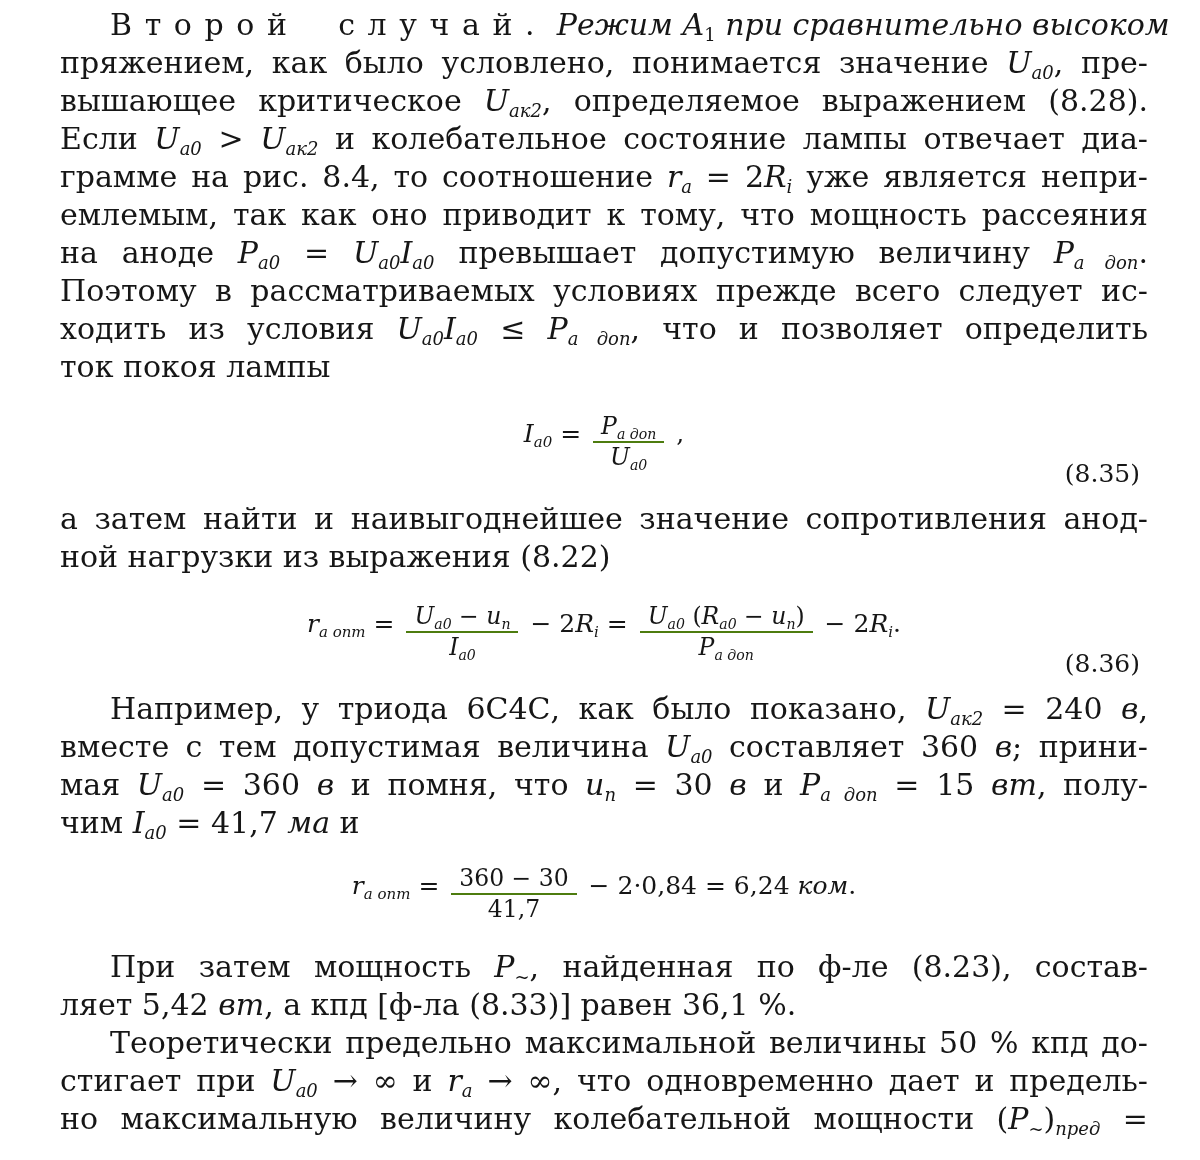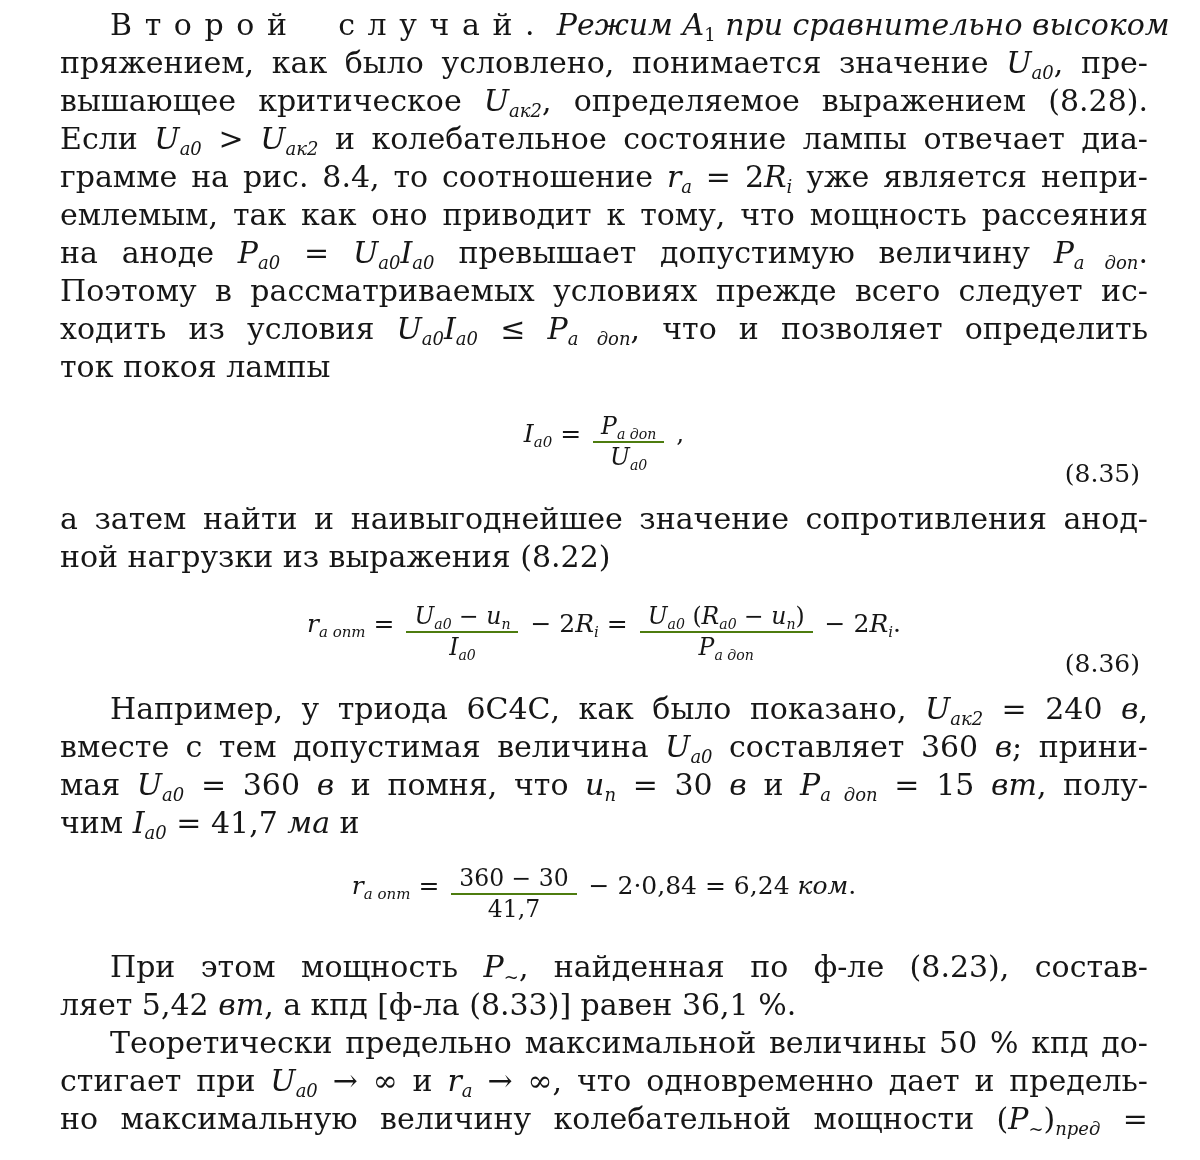--- a/index.html
+++ b/index.html
@@ -88,18 +88,18 @@
     <div class="line last"><span class="rt">ток покоя лампы</span></div>
     <div class="eq"><span class="eqc"><span class="mi">I</span><sub>а0</sub><span class="rt"> = </span><span class="frac"><span class="fn"><span class="mi">P</span><sub>а доп</sub></span><span class="fd"><span class="mi">U</span><sub>а0</sub></span></span><span class="rt"> ,</span></span><span class="eqnum">(8.35)</span></div>
     <div class="line"><span class="rt">а затем найти и наивыгоднейшее значение сопротивления анод-</span></div>
     <div class="line last"><span class="rt">ной нагрузки из выражения (8.22)</span></div>
     <div class="eq"><span class="eqc"><span class="mi">r</span><sub>а опт</sub><span class="rt"> = </span><span class="frac"><span class="fn"><span class="mi">U</span><sub>а0</sub><span class="rt"> − </span><span class="mi">u</span><sub>п</sub></span><span class="fd"><span class="mi">I</span><sub>а0</sub></span></span><span class="rt"> − 2</span><span class="mi">R</span><sub>i</sub><span class="rt"> = </span><span class="frac"><span class="fn"><span class="mi">U</span><sub>а0</sub><span class="rt"> (</span><span class="mi">R</span><sub>а0</sub><span class="rt"> − </span><span class="mi">u</span><sub>п</sub><span class="rt">)</span></span><span class="fd"><span class="mi">P</span><sub>а доп</sub></span></span><span class="rt"> − 2</span><span class="mi">R</span><sub>i</sub><span class="rt">.</span></span><span class="eqnum">(8.36)</span></div>
     <div class="line indent"><span class="rt">Например, у триода 6С4С, как было показано, </span><span class="mi">U</span><sub>ак2</sub><span class="rt"> = 240 </span><span class="mi">в</span><span class="rt">,</span></div>
     <div class="line"><span class="rt">вместе с тем допустимая величина </span><span class="mi">U</span><sub>а0</sub><span class="rt"> составляет 360 </span><span class="mi">в</span><span class="rt">;  прини-</span></div>
     <div class="line"><span class="rt">мая </span><span class="mi">U</span><sub>а0</sub><span class="rt"> = 360 </span><span class="mi">в</span><span class="rt"> и помня, что </span><span class="mi">u</span><sub>п</sub><span class="rt"> = 30 </span><span class="mi">в</span><span class="rt"> и </span><span class="mi">P</span><sub>а доп</sub><span class="rt"> = 15 </span><span class="mi">вт</span><span class="rt">, полу-</span></div>
     <div class="line last"><span class="rt">чим </span><span class="mi">I</span><sub>а0</sub><span class="rt"> = 41,7 </span><span class="mi">ма</span><span class="rt"> и</span></div>
     <div class="eq short"><span class="eqc"><span class="mi">r</span><sub>а опт</sub><span class="rt"> = </span><span class="frac"><span class="fn"><span class="rt">360 − 30</span></span><span class="fd"><span class="rt">41,7</span></span></span><span class="rt"> − 2·0,84 = 6,24 </span><span class="mi">ком</span><span class="rt">.</span></span></div>
-    <div class="line indent"><span class="rt">При этом мощность </span><span class="mi">P</span><sub>~</sub><span class="rt">,  найденная по ф-ле (8.23), состав-</span></div>
+    <div class="line indent"><span class="rt">При затем мощность </span><span class="mi">P</span><sub>~</sub><span class="rt">,  найденная по ф-ле (8.23), состав-</span></div>
     <div class="line last"><span class="rt">ляет 5,42 </span><span class="mi">вт</span><span class="rt">, а кпд [ф-ла (8.33)] равен 36,1 %.</span></div>
     <div class="line indent"><span class="rt">Теоретически предельно максимальной величины 50 % кпд до-</span></div>
     <div class="line"><span class="rt">стигает при </span><span class="mi">U</span><sub>а0</sub><span class="rt"> → ∞ и </span><span class="mi">r</span><sub>а</sub><span class="rt"> → ∞, что одновременно дает и предель-</span></div>
     <div class="line"><span class="rt">но максимальную величину колебательной мощности  (</span><span class="mi">P</span><sub>~</sub><span class="rt">)</span><sub>пред</sub><span class="rt"> =</span></div>
   </div>
 
 </body></html>

